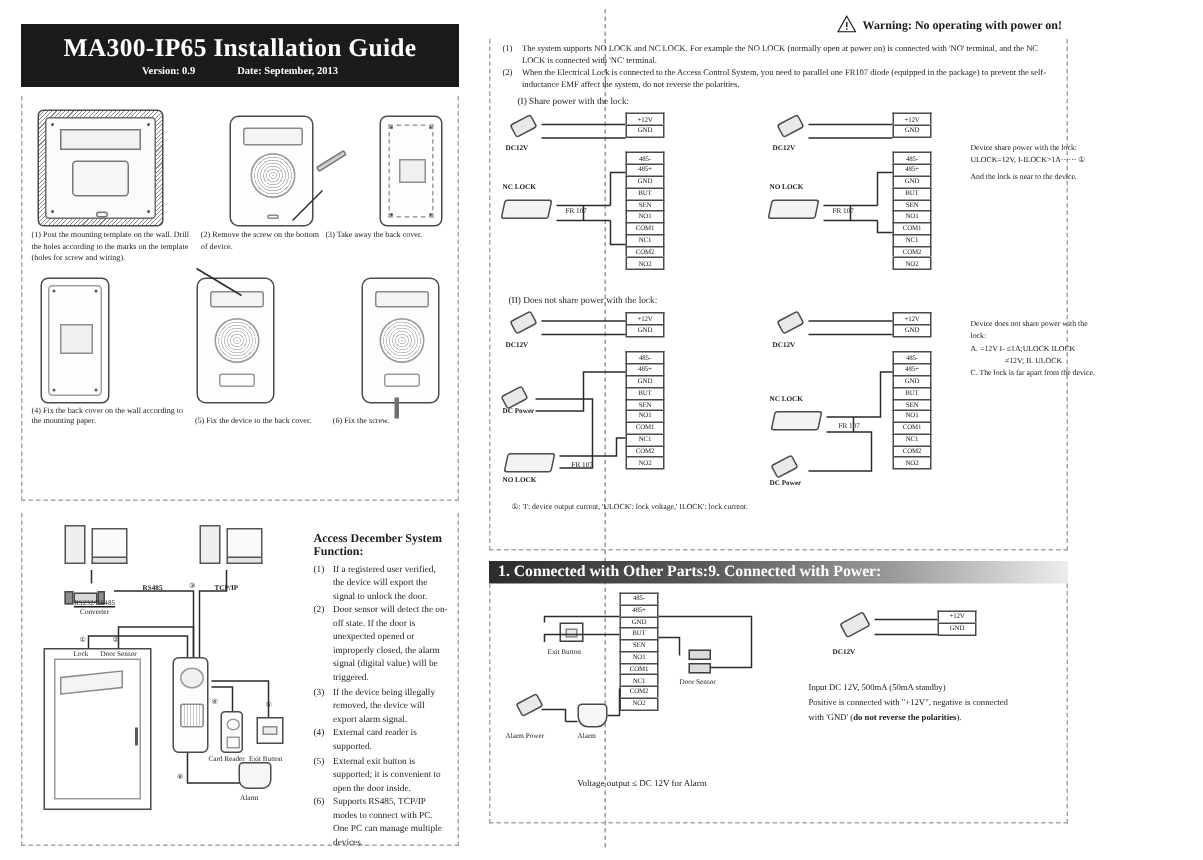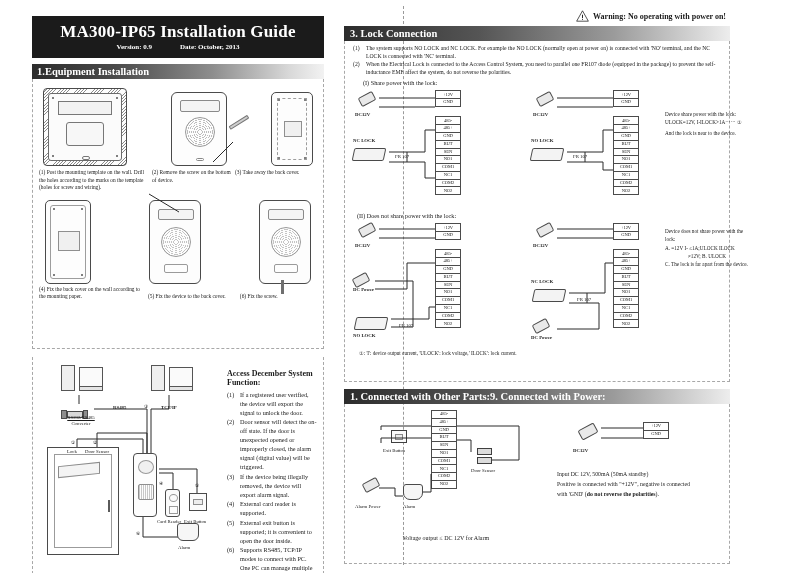--- a/index.html
+++ b/index.html
@@ -6,21 +6,21 @@
   html, body { margin:0; padding:0; }
   body {
     width: 802px; height: 573px;
     background: #ffffff;
     font-family: "Liberation Serif", serif;
     color: #1a1a1a;
     overflow: hidden;
     position: relative;
   }
   .page { position:absolute; inset:0; display:flex; }
-  .col-left { width: 320px; height:100%; position:relative; padding: 6px 6px 0 8px; margin-left: 18px; }
+  .col-left { width: 320px; height:100%; position:relative; padding: 6px 6px 0 8px; }
   .col-right { width: 398px; height:100%; position:relative; padding: 6px 6px 0 6px; }
   .vdivider {
     position:absolute; left:403px; top:6px; bottom:8px; width:0;
     border-left: 1px dashed #9a9a9a;
   }
   
   .title-banner {
     background:#1b1b1b; color:#fff; height:42px;
     margin: 10px 8px 0 6px;
     display:flex; flex-direction:column; align-items:center; justify-content:center;
@@ -88,26 +88,25 @@
 <body>
 
 <div class="page">
 
   <div class="col-left">
 
     <div class="title-banner">
       <div class="title-main">MA300-IP65 Installation Guide</div>
       <div class="title-sub">
         <span>Version: 0.9</span>
-        <span>Date: October, 2013</span>
+        <span>Date: September, 2013</span>
       </div>
     </div>
 
     <div style="margin:6px 8px 0 6px;">
-      <div class="sec-bar">1.Equipment  Installation</div>
       <div class="panel" style="height:270px; padding-top:5px;">
 
         <div class="fig-row" style="height:82px; padding:0 4px;">
           <div class="fig-cell">
             <div class="dev hatch" style="width:84px;height:78px;border-radius:4px;">
               <div style="position:absolute;inset:4px;border:1px solid #6b6b6b;border-radius:3px;background:#fbfbfb;"></div>
               <div style="position:absolute;left:14px;top:12px;width:54px;height:14px;border:1px solid #777;background:#f2f2f2;"></div>
               <div style="position:absolute;left:22px;top:33px;width:38px;height:24px;border:1px solid #777;border-radius:3px;background:#f7f7f7;"></div>
               <div class="screwdot" style="left:8px;top:8px;"></div>
               <div class="screwdot" style="right:8px;top:8px;"></div>
@@ -337,21 +336,20 @@
     <div class="warn">
       <svg class="warn-tri" viewBox="0 0 20 18">
         <path d="M10 1 L19 17 L1 17 Z" fill="none" stroke="#111" stroke-width="1.1"></path>
         <rect x="9.3" y="7" width="1.4" height="5.2" fill="#111"></rect>
         <rect x="9.3" y="13.4" width="1.4" height="1.5" fill="#111"></rect>
       </svg>
       <span>Warning: No operating with power on!</span>
     </div>
 
     <div>
-      <div class="sec-bar2">3. Lock  Connection</div>
       <div class="panel" style="height:341px;padding:4px 6px 2px 6px;position:relative;">
 
         <ul class="ol txt-sm" style="padding-left:2px;">
           <li>
               <span class="n">(1)</span>
               <span>The  system  supports  NO LOCK  and  NC LOCK. For example the NO LOCK (normally open at power on) is connected with 'NO' terminal, and the NC LOCK is connected with 'NC' terminal.</span>
             </li>
           <li>
               <span class="n">(2)</span>
               <span>When the Electrical Lock is connected to the Access Control System, you need to parallel one FR107 diode (equipped in the package) to prevent the self-inductance EMF affect the system, do not reverse the polarities.</span>

